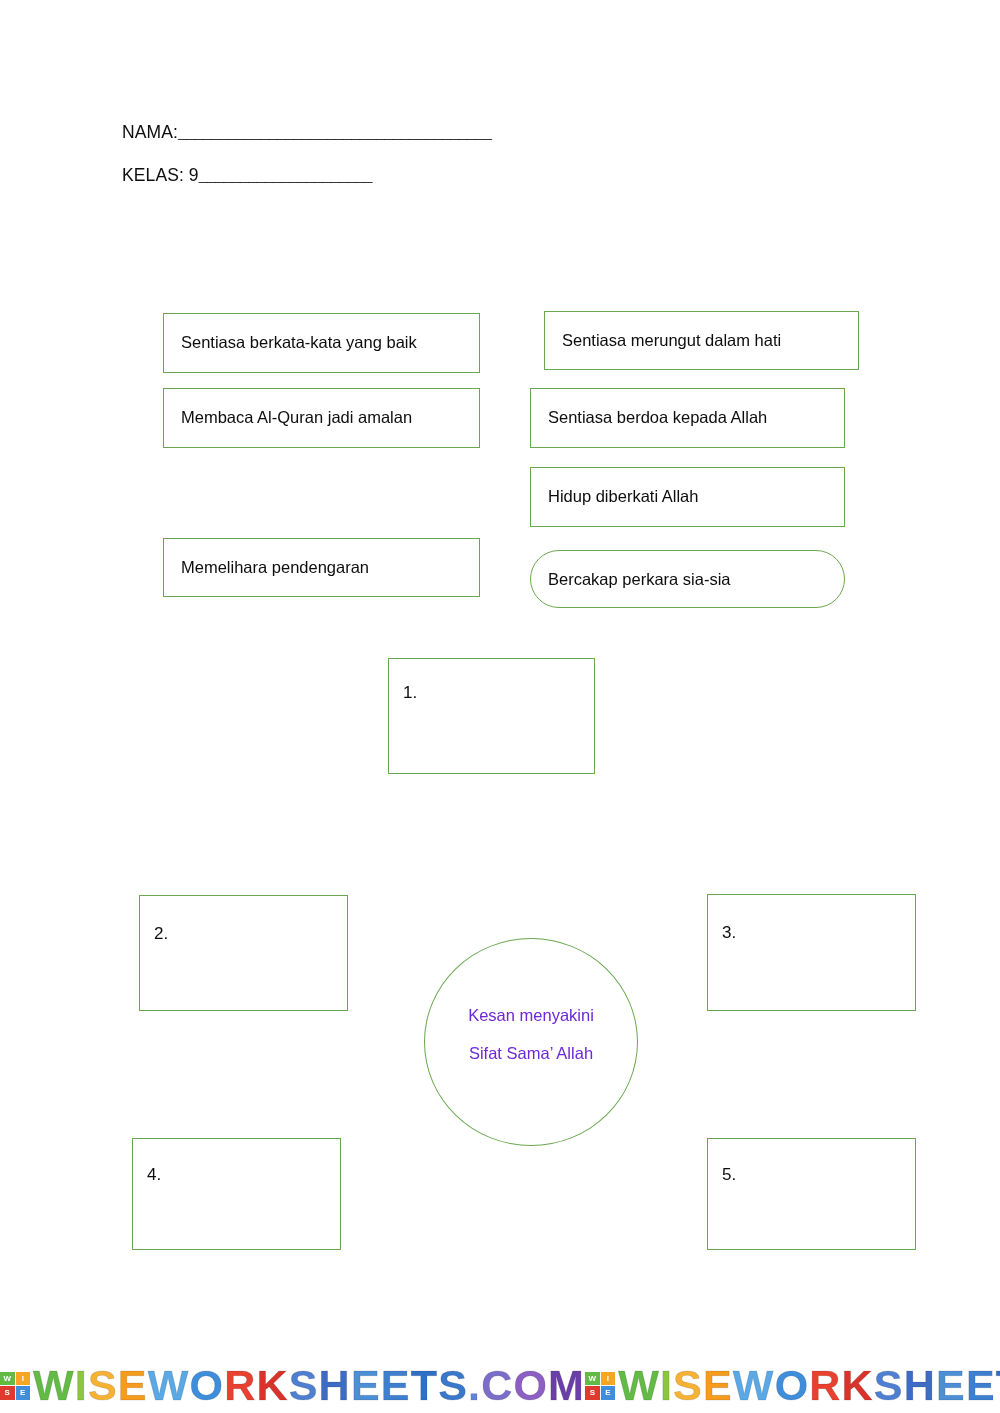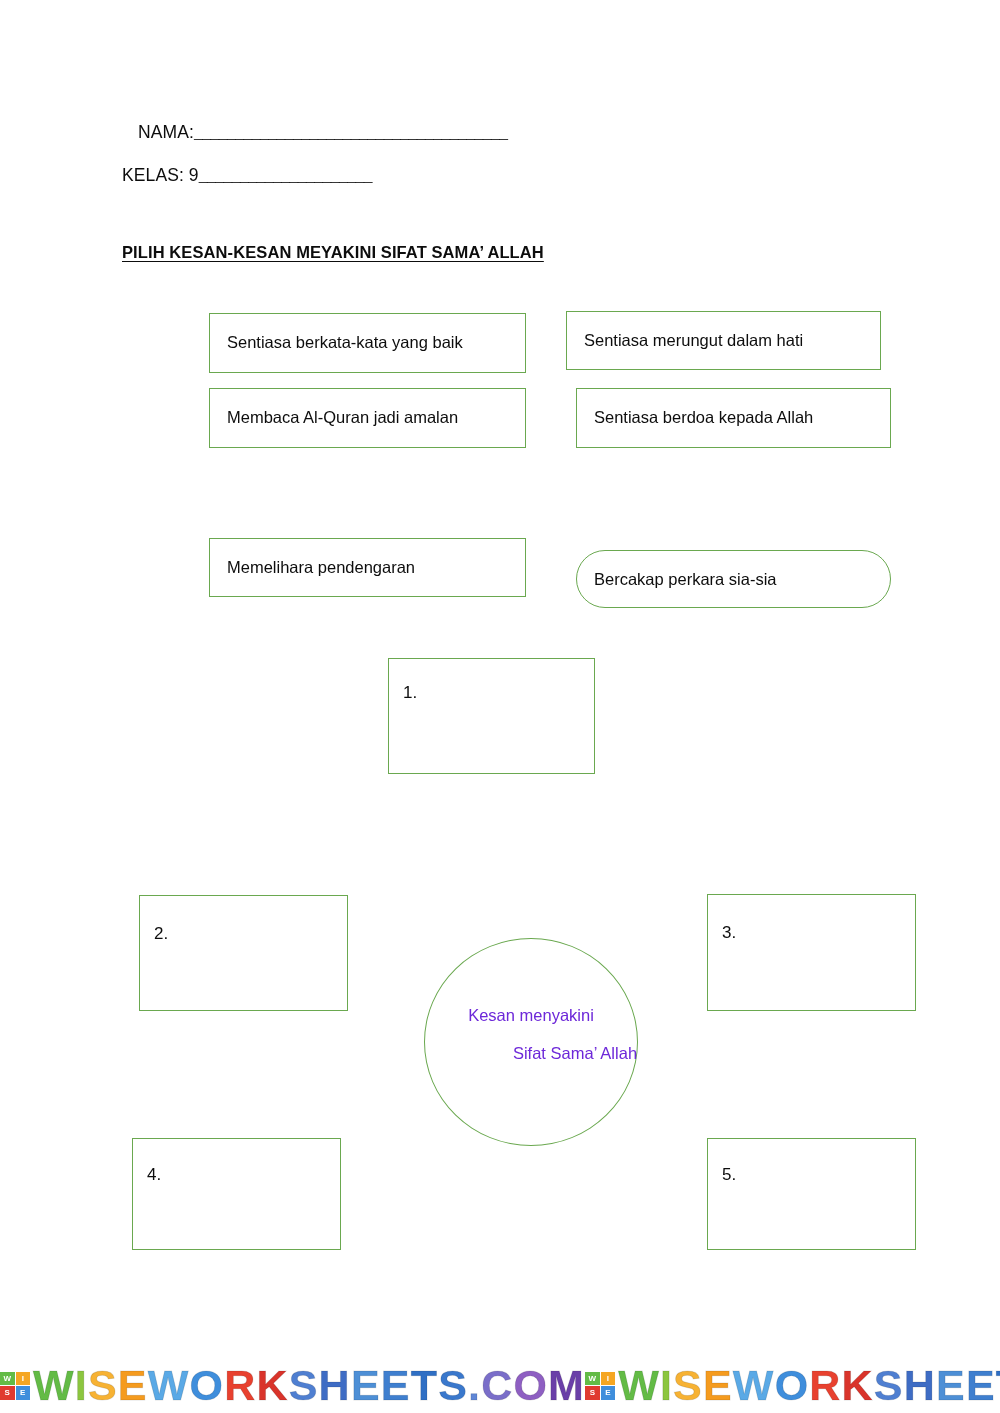--- a/index.html
+++ b/index.html
@@ -46,21 +46,20 @@
     white-space: nowrap;
     color: #0d0d0d;
   }
 
   
   .opt-box {
     position: absolute;
     box-sizing: border-box;
     border: 1.6px solid #6aa84f;
     background: #ffffff;
-    margin-left: 46px;
   }
   .opt-text {
     position: absolute;
     left: 17px;
     top: 18px;
     font-size: 16.5px;
     line-height: 20px;
     white-space: nowrap;
     color: #0d0d0d;
   }
@@ -96,21 +95,21 @@
     position: absolute;
     left: 0;
     width: 100%;
     text-align: center;
     font-size: 16.5px;
     line-height: 20px;
     color: #6d28d9;
     white-space: nowrap;
   }
   .oval-line1 { top: 66px; }
-  .oval-line2 { top: 104px; padding-left: 44px; }
+  .oval-line2 { top: 104px; }
 
   
   .watermark {
     position: absolute;
     left: 0;
     top: 1358px;
     width: 1000px;
     height: 55px;
     display: flex;
     align-items: center;
@@ -154,45 +153,47 @@
     white-space: nowrap;
     -webkit-text-stroke: 1px rgba(0,0,0,0.12);
   }
   .wm-word span { display: inline-block; }
 </style>
 </head>
 <body>
 
 <div class="page">
 
-  <div class="field-line" style="left:138px; top:121px;">
+  <div class="field-line" style="left:122px; top:121px;">
     <span class="field-label">NAMA:</span><span class="field-rule">______________________________________</span>
   </div>
 
   <div class="field-line" style="left:122px; top:164px;">
     <span class="field-label">KELAS: 9</span><span class="field-rule">_____________________</span>
   </div>
 
-  <div class="section-title">PILIH KESAN-KESAN MEYAKINI SIFAT SAMA’ ALLAH</div>
 
   <div class="opt-box" style="left:163px; top:313px; width:317px; height:60px;">
     <div class="opt-text">Sentiasa berkata-kata yang baik</div>
   </div>
   <div class="opt-box" style="left:163px; top:388px; width:317px; height:60px;">
     <div class="opt-text">Membaca Al-Quran jadi amalan</div>
   </div>
   <div class="opt-box" style="left:163px; top:538px; width:317px; height:59px;">
     <div class="opt-text">Memelihara pendengaran</div>
   </div>
 
-  <div class="opt-box" style="left:520px; top:311px; width:315px; height:59px;text-align:right;">
+  <div class="opt-box" style="left:544px; top:311px; width:315px; height:59px;text-align:right;">
     <div class="opt-text">Sentiasa merungut dalam hati</div>
   </div>
   <div class="opt-box" style="left:530px; top:388px; width:315px; height:60px;">
     <div class="opt-text">Sentiasa berdoa kepada Allah</div>
+  </div>
+  <div class="opt-box" style="left:530px; top:467px; width:315px; height:60px;">
+    <div class="opt-text">Hidup diberkati Allah</div>
   </div>
   <div class="opt-box" style="left:530px; top:550px; width:315px; height:58px;border-radius:29px;">
     <div class="opt-text">Bercakap perkara sia-sia</div>
   </div>
 
   <div class="num-box" style="left:388px; top:658px; width:207px; height:116px;">
     <div class="num-label" style="top:24px;">1.</div>
   </div>
 
   <div class="num-box" style="left:139px; top:895px; width:209px; height:116px;">

